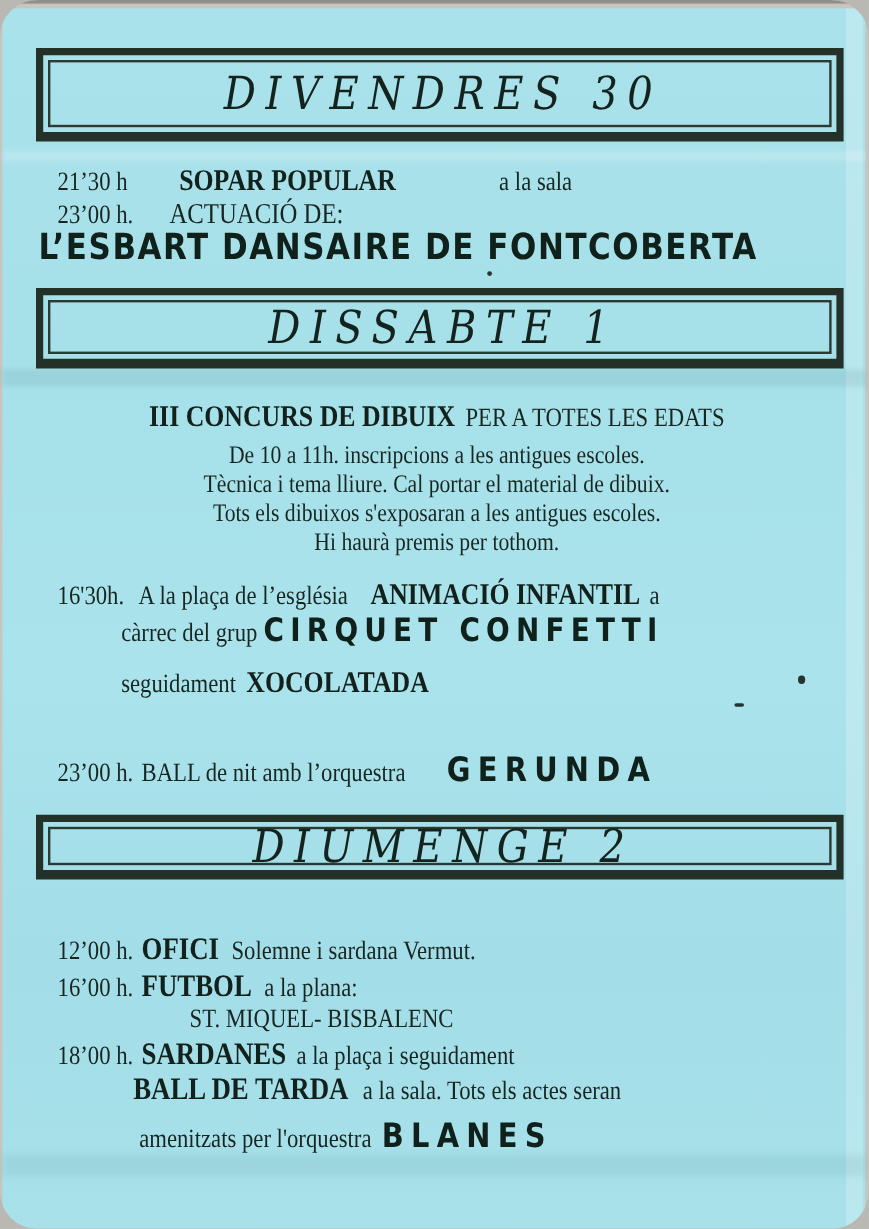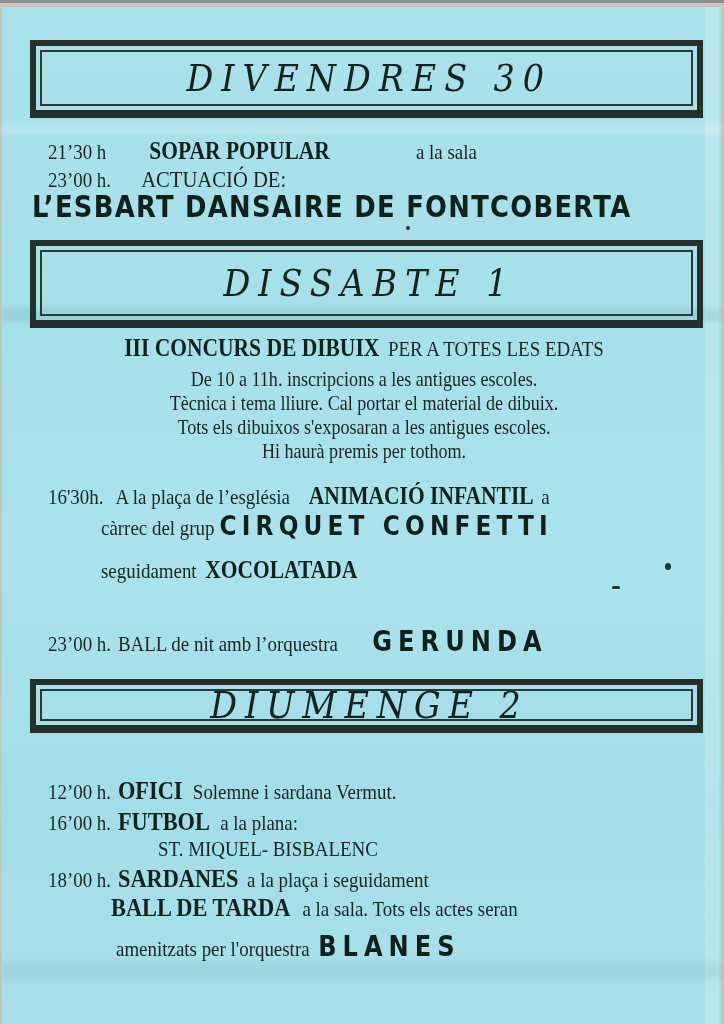--- a/index.html
+++ b/index.html
@@ -1,17 +1,17 @@
 <!DOCTYPE html>
 <html><head>
 <meta charset="utf-8">
 <style>
   html,body{margin:0;padding:0;}
   body{background:#b9b8b2;font-family:"Liberation Serif",serif;}
-  .scan{position:relative;width:724px;height:1024px;overflow:hidden;background:#c6c5c0;}
+  .scan{position:relative;width:724px;height:1024px;overflow:hidden;background:#c6c5c0;border-radius:31px;}
   .scan-topline{position:absolute;top:0;left:0;right:0;height:3px;background:#8f908c;}
   .paper{position:absolute;top:7px;left:2px;right:3px;bottom:0;
          background:linear-gradient(180deg,#aae2eb 0%,#a6e0e9 28%,#aae3ec 55%,#a3dde7 78%,#a8e1ea 100%);}
   .edge-light{position:absolute;top:0;bottom:0;width:14px;right:2px;background:rgba(255,255,255,0.22);}
   .streak{position:absolute;left:0;right:0;pointer-events:none;}
   .streak.s1{top:301px;height:14px;background:rgba(35,85,95,0.10);filter:blur(2px);}
   .streak.s2{top:955px;height:18px;background:rgba(35,85,95,0.08);filter:blur(3px);}
   .streak.s3{top:118px;height:10px;background:rgba(255,255,255,0.18);filter:blur(2px);}
   .speck{position:absolute;background:#23352e;border-radius:50%;}
 
@@ -60,21 +60,21 @@
           <span class="script">DIVENDRES 30</span>
         </div>
     </div>
 
     <div class="line" style="top:130px;left:46px;"><span>21’30 h</span><span class="bs ml" style="margin-left:50px;">SOPAR POPULAR</span><span class="ml" style="margin-left:100px;">a la sala</span></div>
 
     <div class="line" style="top:159px;left:46px;"><span>23’00 h.</span><span class="caps24 ml" style="margin-left:35px;">ACTUACIÓ DE:</span></div>
 
     <div class="line" style="top:183px;left:30px;"><span class="deco deco30">L’ESBART DANSAIRE DE FONTCOBERTA</span></div>
 
-    <div class="hbox" style="top:233px;height:88px;">
+    <div class="hbox" style="top:233px;height:67px;">
       <div class="inner">
           <span class="script">DISSABTE 1</span>
         </div>
     </div>
 
     <div class="center-block" style="top:327px;">
       <div style="margin-bottom:5px;"><span class="ctitle">III CONCURS DE DIBUIX</span><span class="csuffix ml">PER A TOTES LES EDATS</span></div>
       <div class="small21">De 10 a 11h. inscripcions a les antigues escoles.</div>
       <div class="small21">Tècnica i tema lliure. Cal portar el material de dibuix.</div>
       <div class="small21">Tots els dibuixos s'exposaran a les antigues escoles.</div>

